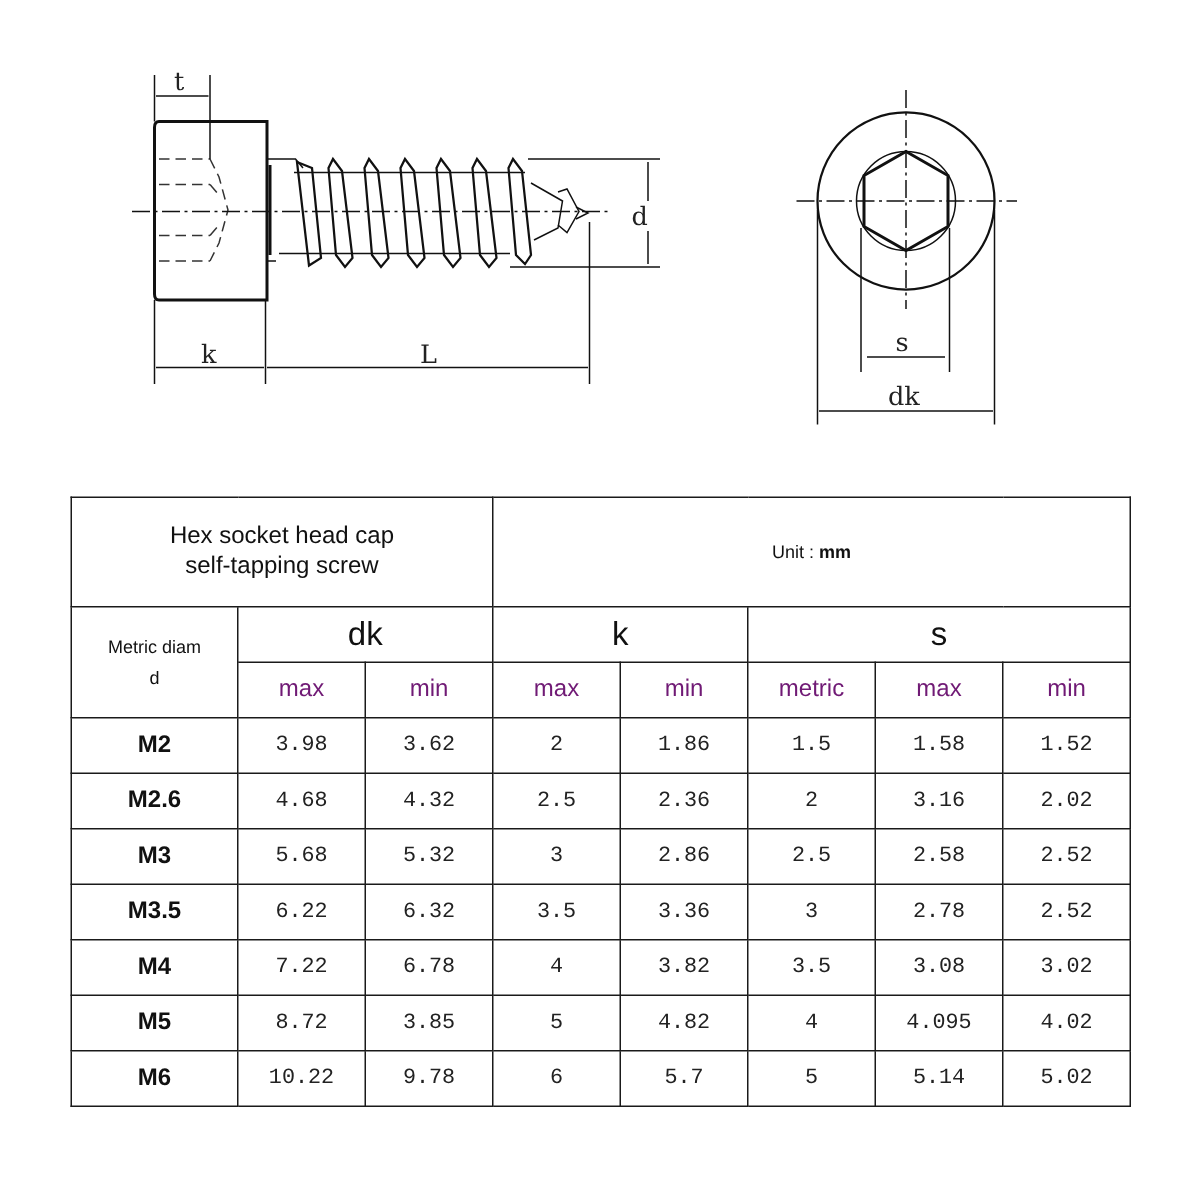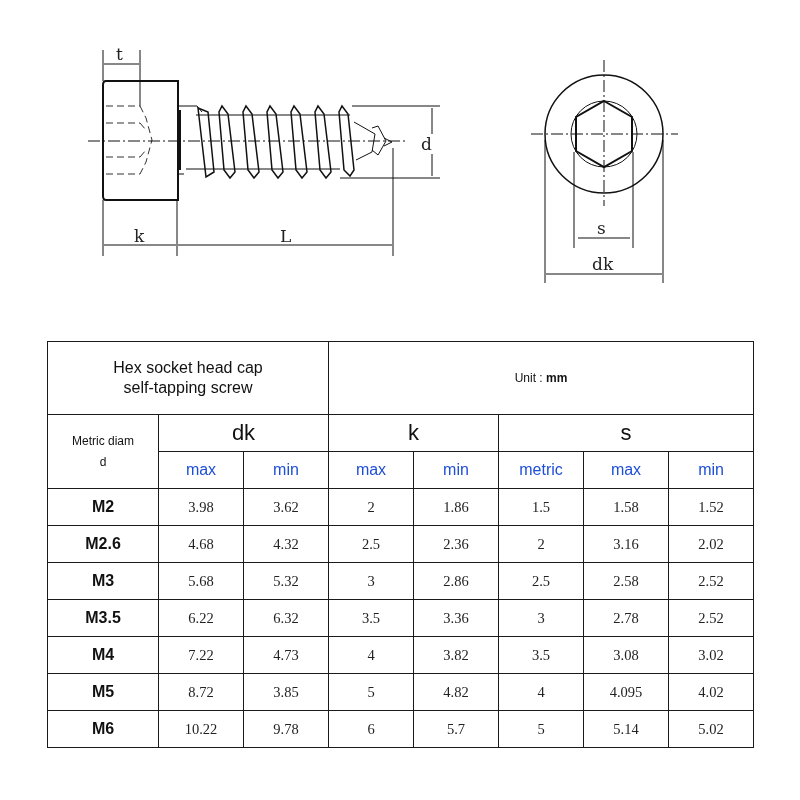--- a/index.html
+++ b/index.html
@@ -3,35 +3,35 @@
   <meta charset="utf-8">
   <style>
     html, body { margin: 0; padding: 0; background: #ffffff; }
     body { width: 800px; height: 800px; position: relative; overflow: hidden; font-family: "Liberation Sans", sans-serif; color: #000; }
 
     .drawing { position: absolute; left: 0; top: 0; width: 800px; height: 330px; }
     .drawing svg { position: absolute; left: 0; top: 0; }
     .dim-label { font-family: "DejaVu Serif", serif; font-size: 17px; fill: #222; }
 
     table.spec {
-      position: absolute; left: 47px; top: 341px;
+      position: absolute; left: 47px; top: 331px;
       width: 706px; border-collapse: collapse; table-layout: fixed;
     }
     table.spec td { border: 1px solid #1a1a1a; text-align: center; vertical-align: middle; padding: 0; }
     table.spec col.c0 { width: 111px; }
     table.spec col.cx { width: 85px; }
 
     .title-cell { height: 72px; font-size: 16px; line-height: 20px; color: #111; }
     .unit-cell { font-size: 12px; color: #111; }
     .unit-cell b { font-weight: bold; }
     .metric-diam { font-size: 12px; line-height: 21px; color: #111; }
     .group-head { height: 36px; font-size: 22px; color: #111; }
-    .sub-head { height: 36px; font-size: 16px; color: #1d4ed8; }
+    .sub-head { height: 36px; font-size: 16px; color: #701a75; }
     .size-cell { height: 36px; font-weight: bold; font-size: 16px; color: #111; margin-top: 40px; }
-    .val-cell { font-family: Liberation Serif, serif; font-size: 14.5px; color: #222; }
+    .val-cell { font-family: Liberation Mono, monospace; font-size: 14.5px; color: #222; }
   </style>
 </head>
 <body>
 
 <div class="drawing">
   <svg width="800" height="330" viewBox="0 0 800 330">
     <g stroke="#111" fill="none" stroke-width="1">
 
       <g>
 
@@ -189,21 +189,21 @@
     <td class="val-cell">6.32</td>
     <td class="val-cell">3.5</td>
     <td class="val-cell">3.36</td>
     <td class="val-cell">3</td>
     <td class="val-cell">2.78</td>
     <td class="val-cell">2.52</td>
   </tr>
   <tr>
     <td class="size-cell">M4</td>
     <td class="val-cell">7.22</td>
-    <td class="val-cell">4.73</td>
+    <td class="val-cell">6.78</td>
     <td class="val-cell">4</td>
     <td class="val-cell">3.82</td>
     <td class="val-cell">3.5</td>
     <td class="val-cell">3.08</td>
     <td class="val-cell">3.02</td>
   </tr>
   <tr>
     <td class="size-cell">M5</td>
     <td class="val-cell">8.72</td>
     <td class="val-cell">3.85</td>

